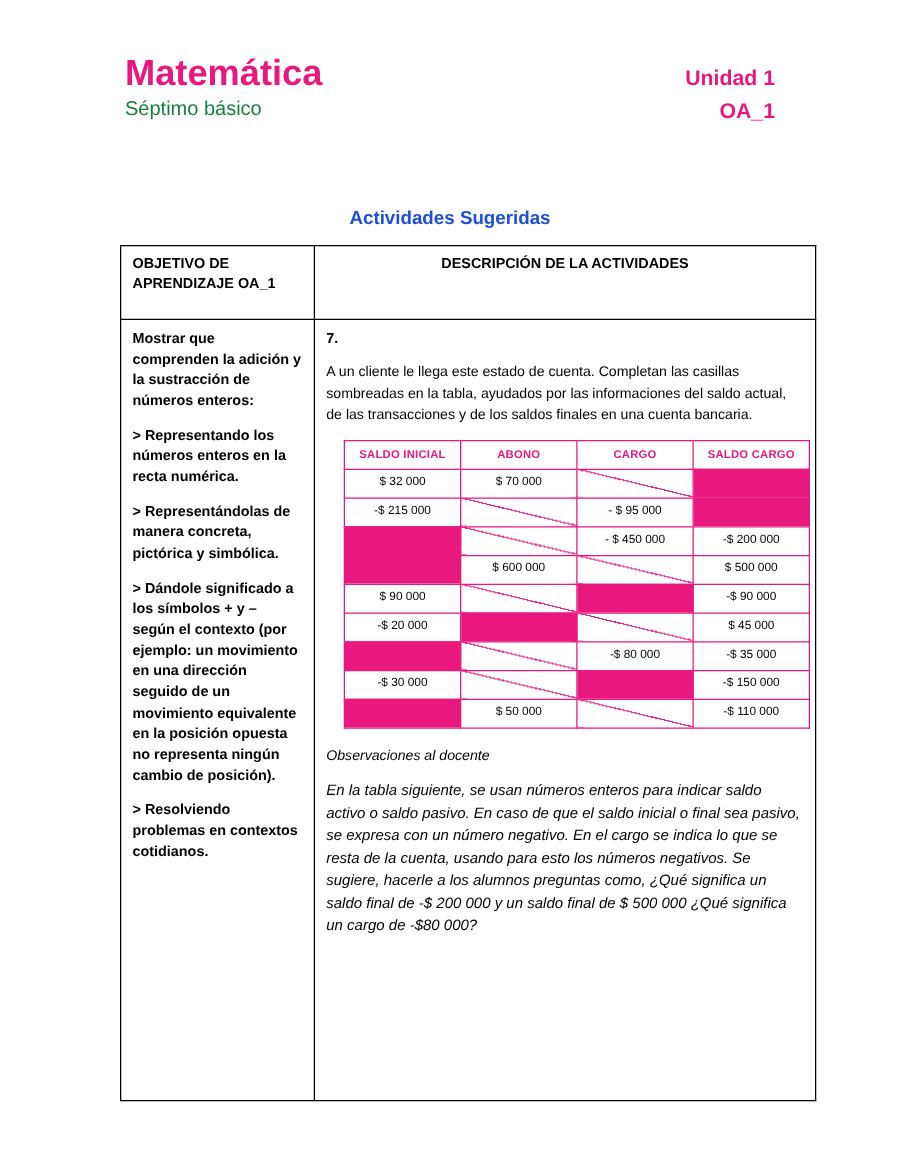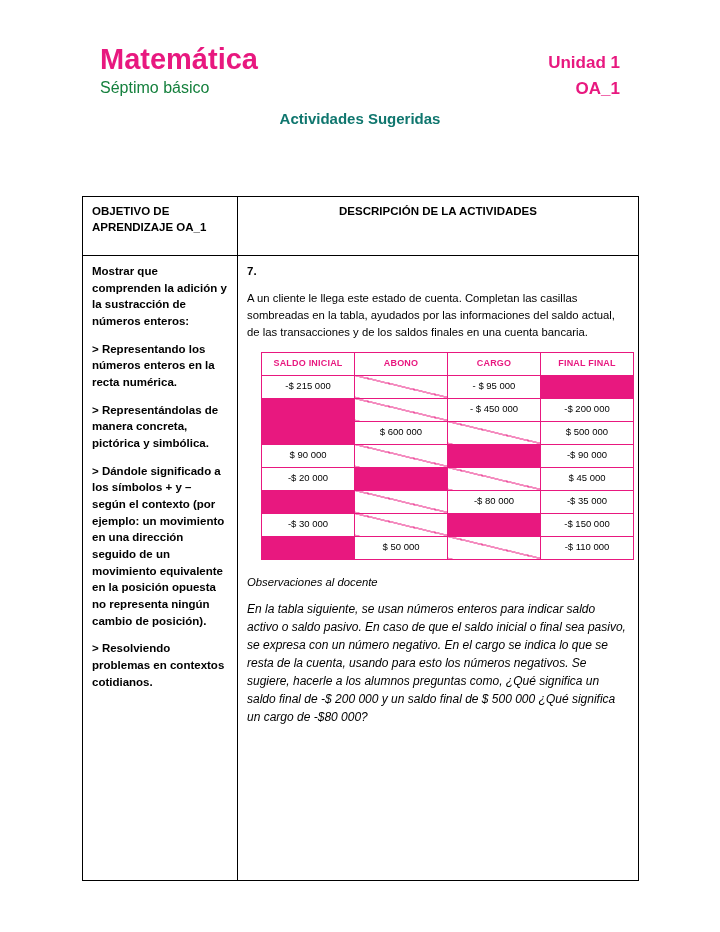--- a/index.html
+++ b/index.html
@@ -56,27 +56,28 @@
     font-weight: bold;
     font-size: 17px;
     line-height: 1.5;
   }
 
   
   .section-heading {
     text-align: center;
     font-size: 15px;
     font-weight: bold;
-    color: #0f766e;
+    color: #1d4ed8;
+    margin-top: 56px;
   }
 
   
   .main-table {
     position: absolute;
-    left: 82px;
+    left: 96px;
     top: 196px;
     width: 556px;
     border-collapse: collapse;
     table-layout: fixed;
   }
   .main-table td, .main-table th {
     border: 1px solid #000000;
     vertical-align: top;
     padding: 7px 9px;
   }
@@ -212,24 +213,30 @@
         <p class="desc-num">7.</p>
         <p class="desc-intro">A un cliente le llega este estado de cuenta. Completan las casillas sombreadas en la tabla, ayudados por las informaciones del saldo actual, de las transacciones y de los saldos finales en una cuenta bancaria.</p>
 
         <div class="bank-wrap">
           <table class="bank-table">
             <thead>
               <tr>
                 <th style="width:88px">SALDO INICIAL</th>
                 <th style="width:88px">ABONO</th>
                 <th style="width:88px">CARGO</th>
-                <th style="width:88px">FINAL FINAL</th>
+                <th style="width:88px">SALDO CARGO</th>
               </tr>
             </thead>
             <tbody id="bank-body">
+                  <tr>
+                    <td>$ 32 000</td>
+                    <td>$ 70 000</td>
+                    <td class="slash"></td>
+                    <td class="filled"></td>
+                  </tr>
                   <tr>
                     <td>-$ 215 000</td>
                     <td class="slash"></td>
                     <td>- $ 95 000</td>
                     <td class="filled"></td>
                   </tr>
                   <tr>
                     <td class="filled"></td>
                     <td class="slash"></td>
                     <td>- $ 450 000</td>

